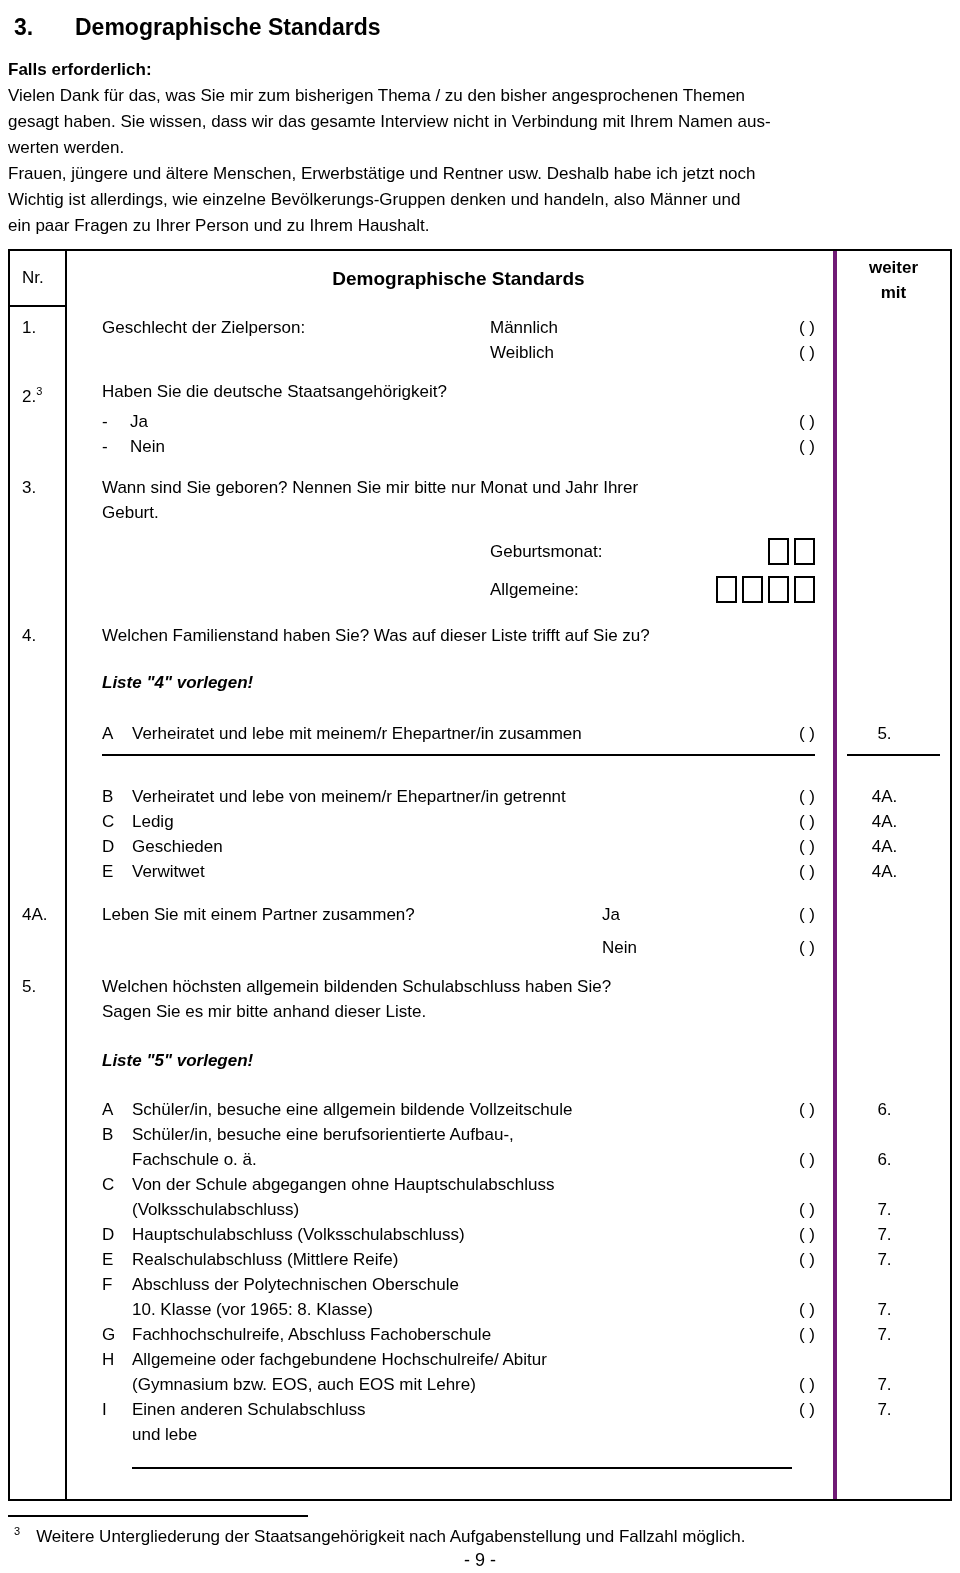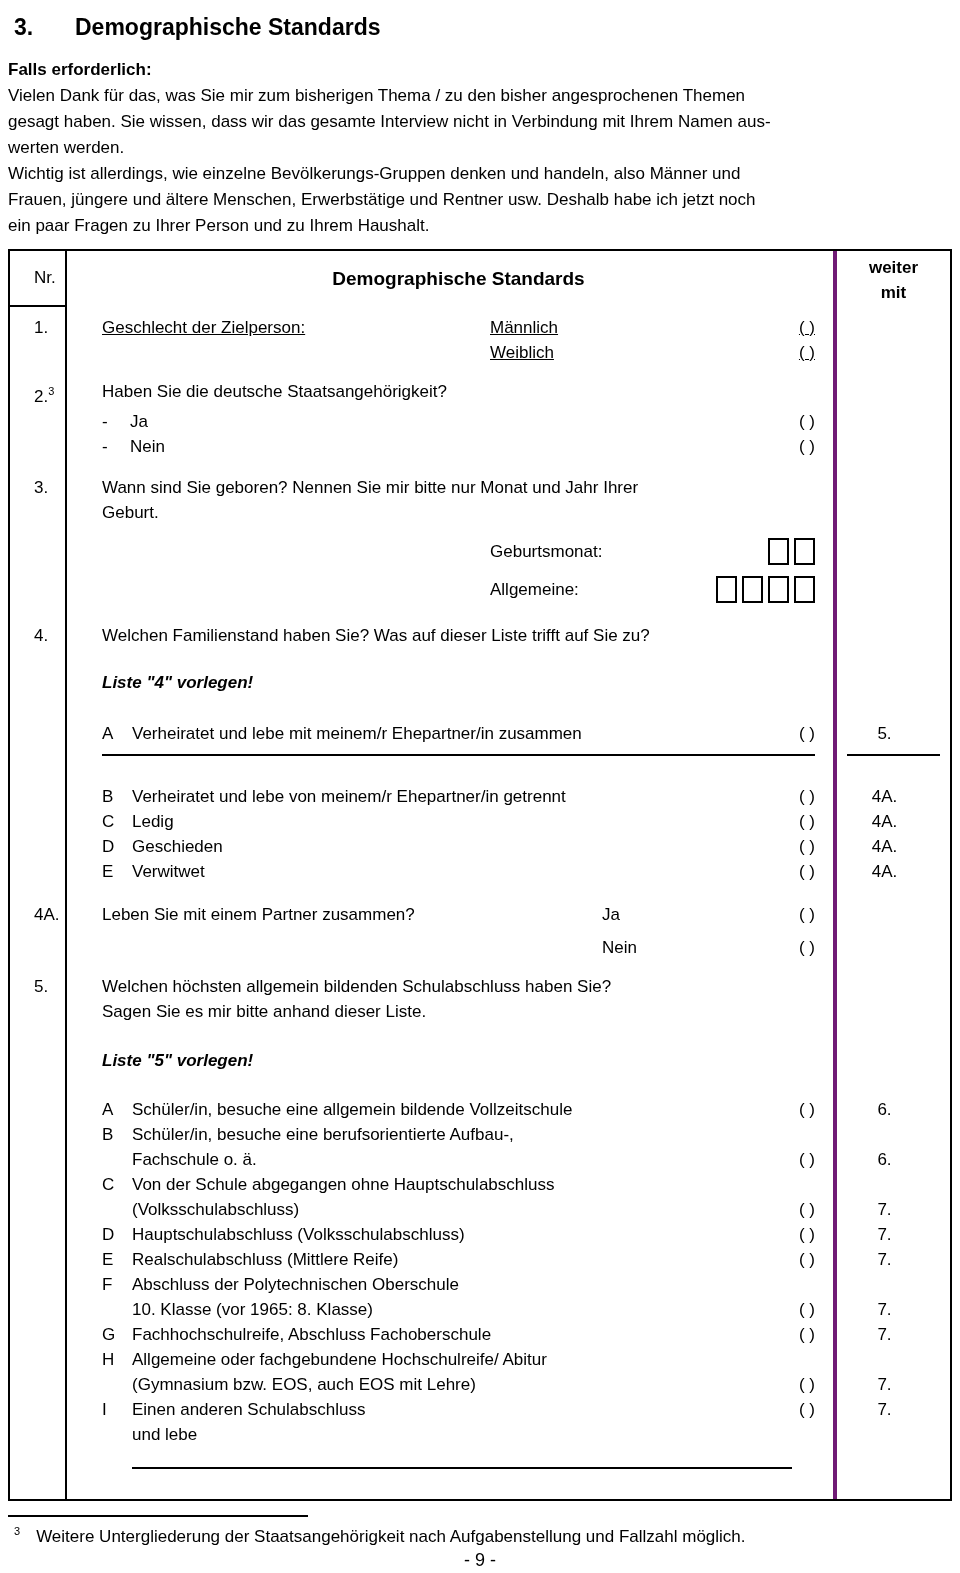--- a/index.html
+++ b/index.html
@@ -11,32 +11,32 @@
   .page { padding:10px 8px 0 8px; }
 
   .doc-title { display:flex; font-size:23px; font-weight:bold; margin:4px 0 16px 6px; }
   .doc-title .tno { width:61px; }
 
   .intro { line-height:26px; }
   .intro .heading { font-weight:bold; }
 
   .qtable { border:2px solid #000; margin-top:10px; }
   .trow { display:grid; grid-template-columns:57px 1fr 117px; }
-  .c-nr { border-right:2px solid #000; padding-left:24px; }
+  .c-nr { border-right:2px solid #000; padding-left:12px; }
   .c-weiter { border-left:4px solid #701a75; text-align:center; }
   .c-main { padding-left:35px; padding-right:18px; }
   .lh { line-height:25px; min-height:25px; }
 
   .thead { min-height:56px; }
   .thead .c-nr { display:flex; align-items:center; border-bottom:2px solid #000; }
   .thead .c-main { display:flex; align-items:center; justify-content:center;
                    font-weight:bold; font-size:19px; }
   .thead .c-weiter { font-weight:bold; line-height:25px; padding-top:4px; }
 
-  .og1 { display:grid; grid-template-columns:388px 1fr 44px;text-decoration:underline; }
+  .og1 { display:grid; grid-template-columns:388px 1fr 44px; }
   .og2 { display:grid; grid-template-columns:28px 1fr 44px; }
   .og3 { display:grid; grid-template-columns:30px 1fr 44px; }
   .og4 { display:grid; grid-template-columns:500px 1fr 44px; }
   .mark { text-align:right; white-space:nowrap; }
   .wnum { padding-right:18px; }
 
   .liste { font-weight:bold; font-style:italic; }
 
   .field-row { display:grid; grid-template-columns:388px 1fr; height:38px; align-items:center; }
   .field-inner { display:flex; align-items:center; }
@@ -63,22 +63,22 @@
   <div class="doc-title">
     <span class="tno">3.</span>
     <span>Demographische Standards</span>
   </div>
 
   <div class="intro">
     <div class="heading">Falls erforderlich:</div>
     <div>Vielen Dank für das, was Sie mir zum bisherigen Thema / zu den bisher angesprochenen Themen</div>
     <div>gesagt haben. Sie wissen, dass wir das gesamte Interview nicht in Verbindung mit Ihrem Namen aus-</div>
     <div>werten werden.</div>
+    <div>Frauen, jüngere und ältere Menschen, Erwerbstätige und Rentner usw. Deshalb habe ich jetzt noch</div>
     <div>Wichtig ist allerdings, wie einzelne Bevölkerungs-Gruppen denken und handeln, also Männer und</div>
-    <div>Frauen, jüngere und ältere Menschen, Erwerbstätige und Rentner usw. Deshalb habe ich jetzt noch</div>
     <div>ein paar Fragen zu Ihrer Person und zu Ihrem Haushalt.</div>
   </div>
 
   <div class="qtable">
 
     <div class="trow thead">
       <div class="c-nr">Nr.</div>
       <div class="c-main">Demographische Standards</div>
       <div class="c-weiter">
         <div>weiter</div>

